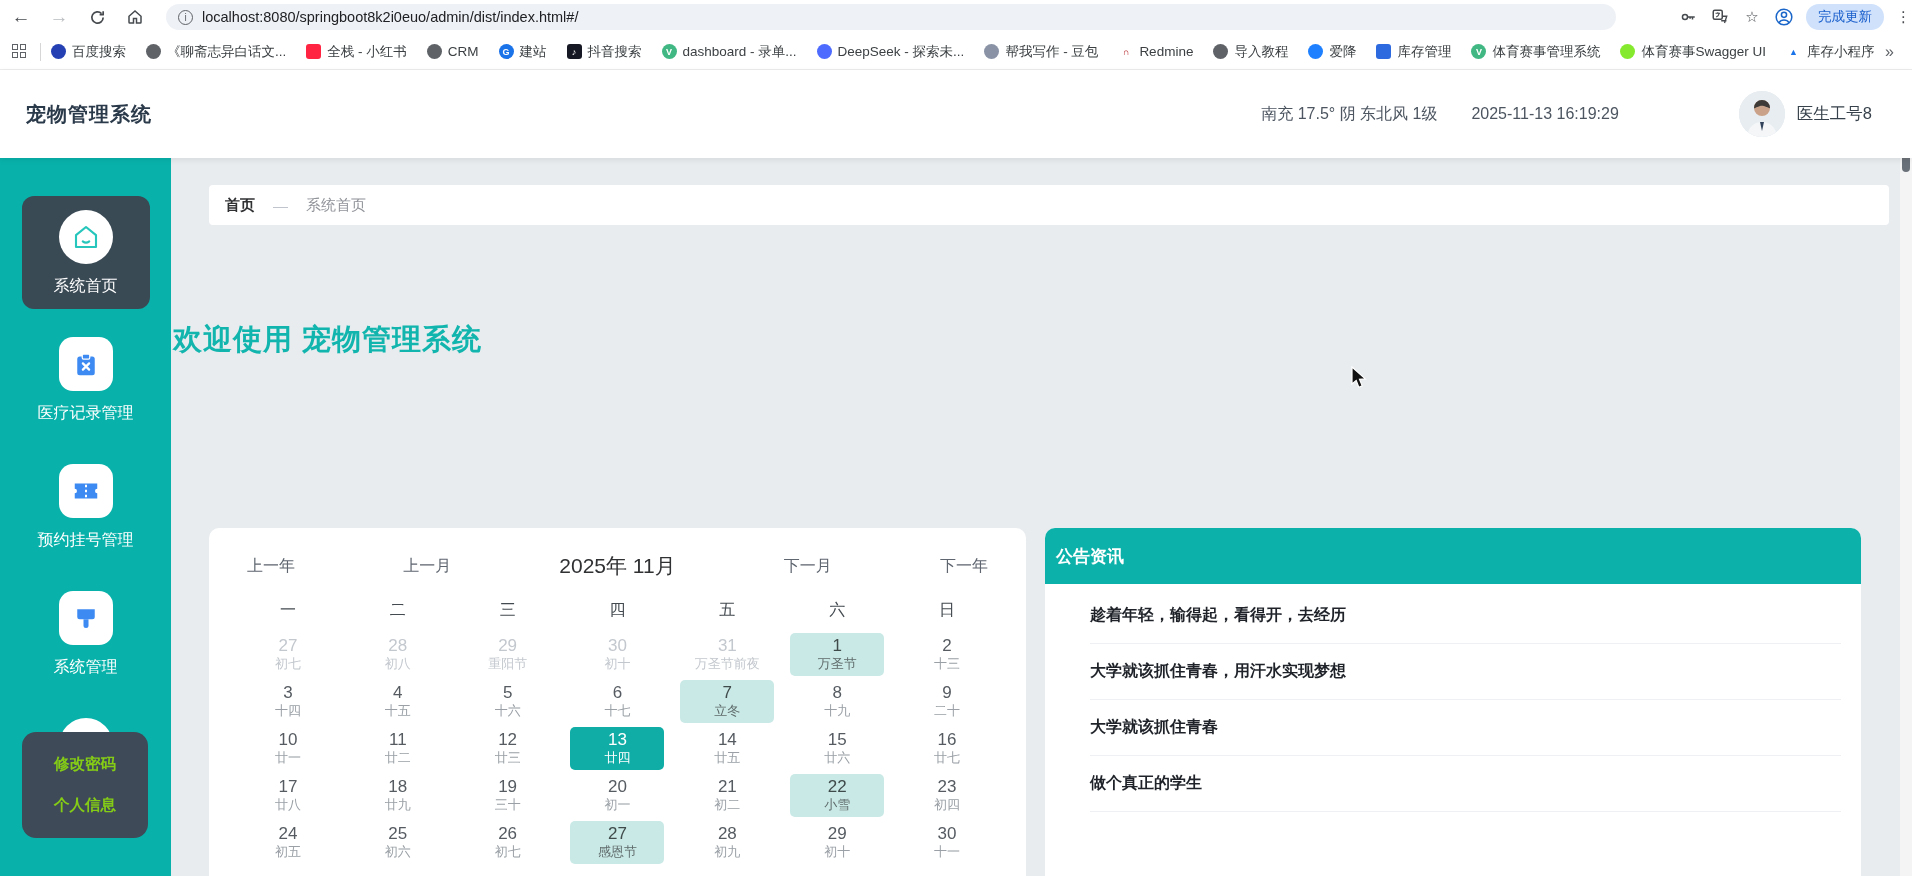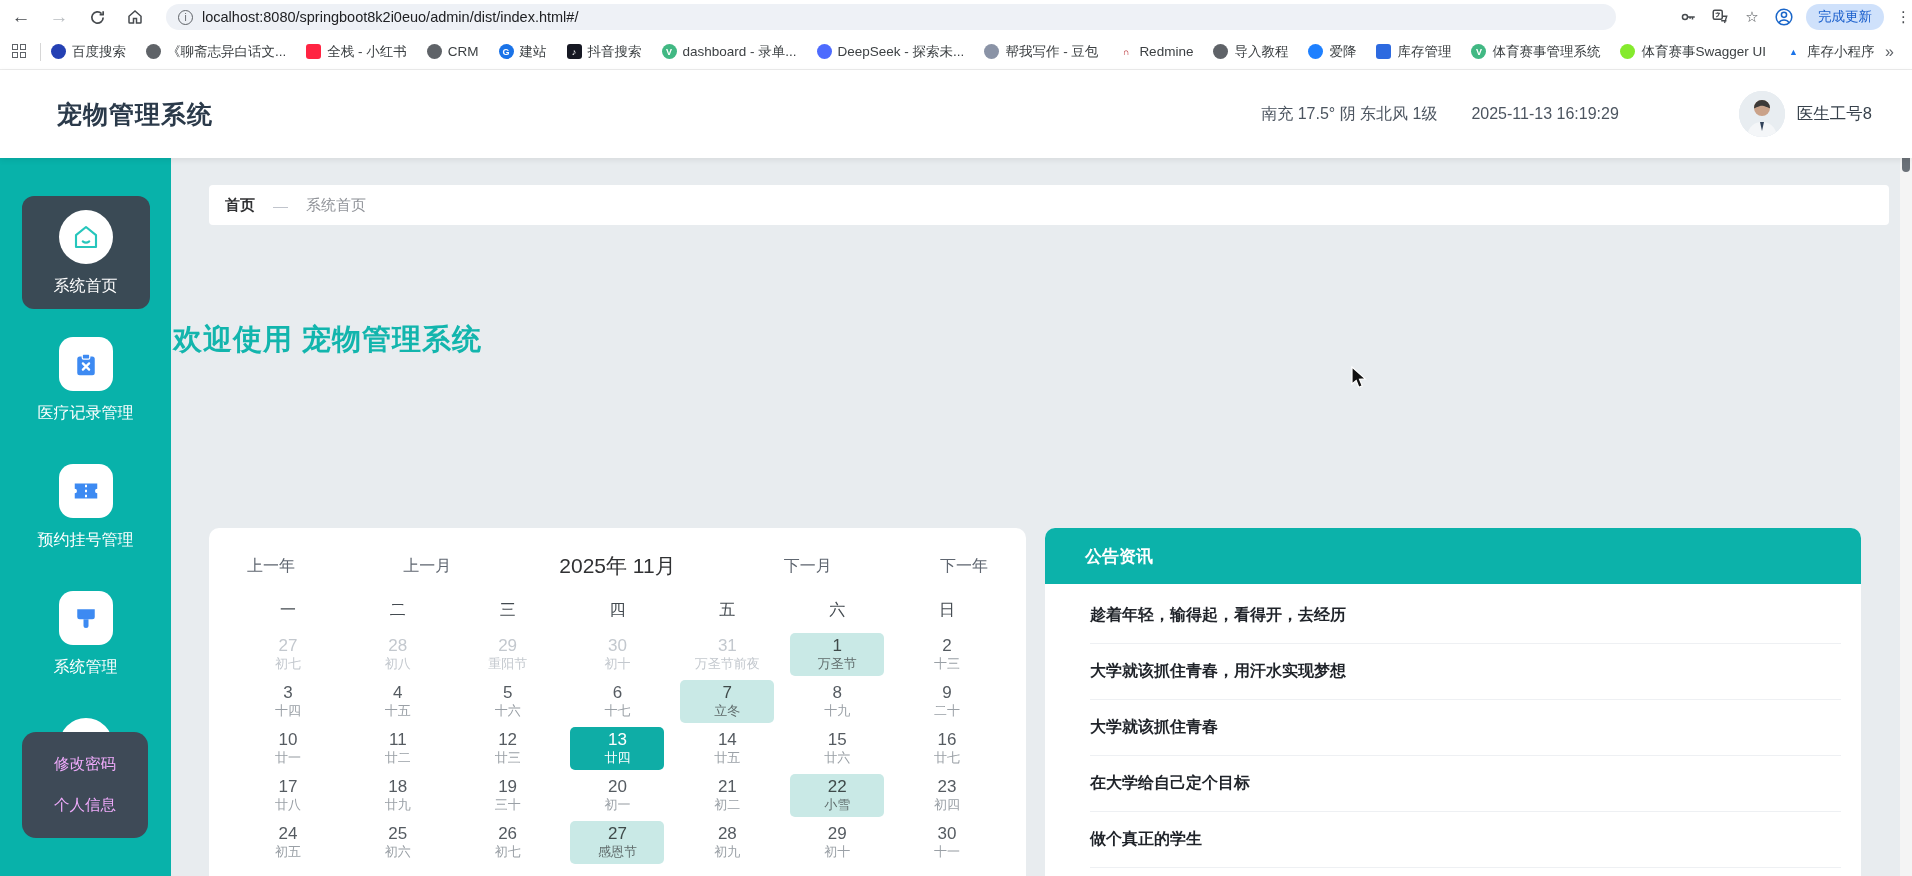--- a/index.html
+++ b/index.html
@@ -24,38 +24,38 @@
   .apps-grid span { background:transparent; border:1.6px solid #5f6368; }
   .bm-divider { width:1px; height:18px; background:#d6d6d6; margin:0 10px 0 12px; }
   .bookmark { display:flex; align-items:center; gap:6px; margin-right:20px; cursor:pointer; flex:0 0 auto; }
   .bookmark .fav { width:15px; height:15px; border-radius:50%; display:flex; align-items:center; justify-content:center; font-size:9px; color:#fff; font-weight:bold; flex:0 0 auto; }
   .bookmark .fav.square { border-radius:3px; }
   .bookmark .bm-label { font-size:13.5px; color:#3c4043; white-space:nowrap; }
   .bm-overflow { margin-left:auto; margin-right:18px; color:#5f6368; font-size:16px; }
 
   
   .app-header { position:absolute; left:0; top:70px; width:1912px; height:88px; background:#ffffff; box-shadow:0 2px 6px rgba(0,0,0,.08); z-index:5; display:flex; align-items:center; }
-  .app-title { margin-left:57px; font-size:25px; font-weight:bold; color:#2b3a4a; letter-spacing:1px; }
+  .app-title { margin-left:26px; font-size:20px; font-weight:bold; color:#2b3a4a; letter-spacing:1px; }
   .header-right { margin-left:auto; margin-right:40px; display:flex; align-items:center; }
   .weather-text { font-size:16px; color:#4c5560; }
   .datetime-text { font-size:16px; color:#4c5560; margin-left:34px; }
   .avatar { width:46px; height:46px; border-radius:50%; background:#dfe6ec; margin-left:120px; overflow:hidden; position:relative; flex:0 0 auto; }
   .avatar svg { position:absolute; left:0; top:0; }
   .username { font-size:16.5px; color:#37414b; margin-left:12px; }
 
   
   .sidebar { position:absolute; left:0; top:158px; width:171px; height:718px; background:#08b2aa; }
   .side-item { width:128px; margin:0 auto 14px auto; display:flex; flex-direction:column; align-items:center; padding:14px 0 12px 0; border-radius:12px; cursor:pointer; }
   .side-item.active { background:#3a4a55; }
   .side-icon { width:54px; height:54px; background:#ffffff; display:flex; align-items:center; justify-content:center; }
   .side-icon.circle { border-radius:50%; }
   .side-icon.rounded { border-radius:14px; }
   .side-label { margin-top:12px; font-size:16px; color:#ffffff; white-space:nowrap; }
   .side-popup { position:absolute; left:22px; top:574px; width:126px; background:#3e4a57; border-radius:14px; padding:14px 0; display:flex; flex-direction:column; align-items:center; gap:4px; }
-  .side-popup .pop-item { color:#f0abfc; font-size:15.5px; padding:8px 0; cursor:pointer; }
+  .side-popup .pop-item { color:#84cc16; font-size:15.5px; padding:8px 0; cursor:pointer;font-weight:bold; }
 
   
   .content { position:absolute; left:171px; top:158px; width:1741px; height:718px; background:#e8ecef; }
   .breadcrumb-card { position:absolute; left:38px; top:27px; width:1680px; height:40px; background:#ffffff; border-radius:4px; display:flex; align-items:center; padding-left:16px; }
   .crumb-root { font-size:15px; font-weight:bold; color:#303133; }
   .crumb-sep { font-size:15px; color:#c0c4cc; margin:0 18px; }
   .crumb-cur { font-size:15px; color:#909399; }
   .welcome-title { position:absolute; left:2px; width:100%; top:162px; text-align:left; font-size:29px; font-weight:bold; color:#12b5ad; letter-spacing:1px; }
 
   
@@ -72,21 +72,21 @@
   .cal-lunar { font-size:13px; color:#9aa0a6; line-height:16px; }
   .cell-box.prev .cal-num, .cell-box.prev .cal-lunar { color:#c3c8ce; }
   .cell-box.festival { background:#c9e9e6; }
   .cell-box.festival .cal-num { color:#3f4a4a; }
   .cell-box.festival .cal-lunar { color:#5f6b6b; }
   .cell-box.today { background:#0fada6; }
   .cell-box.today .cal-num, .cell-box.today .cal-lunar { color:#ffffff; }
 
   
   .notice-card { position:absolute; left:874px; top:370px; width:816px; height:360px; background:#ffffff; border-radius:10px; overflow:hidden; }
-  .notice-header { height:56px; background:#0cb2aa; display:flex; align-items:center; padding-left:40px; }
+  .notice-header { height:56px; background:#0cb2aa; display:flex; align-items:center; padding-left:11px; }
   .notice-header .notice-title { color:#ffffff; font-size:17px; font-weight:bold; }
   .notice-list { padding:4px 20px 0 45px; }
   .notice-item { height:56px; display:flex; align-items:center; border-bottom:1px solid #eef0f3; cursor:pointer; }
   .notice-item span { font-size:16px; font-weight:bold; color:#1f2329; }
 
   
   .scrollbar-track { position:absolute; right:0; top:70px; width:12px; height:806px; background:#f4f4f4; }
   .scrollbar-thumb { position:absolute; right:2px; top:6px; width:8px; height:96px; background:#6b7178; border-radius:4px; }
   .mouse-cursor { position:absolute; left:1351px; top:366px; z-index:50; }
 </style>
@@ -537,23 +537,20 @@
         <div class="notice-item">
           <span>趁着年轻，输得起，看得开，去经历</span>
         </div>
         <div class="notice-item">
           <span>大学就该抓住青春，用汗水实现梦想</span>
         </div>
         <div class="notice-item">
           <span>大学就该抓住青春</span>
         </div>
         <div class="notice-item">
-          <span>在大学给自己定个目标</span>
-        </div>
-        <div class="notice-item">
           <span>做个真正的学生</span>
         </div>
       </div>
   </div>
 </div>
 
 <div class="scrollbar-track">
   <div class="scrollbar-thumb"></div>
 </div>
 

